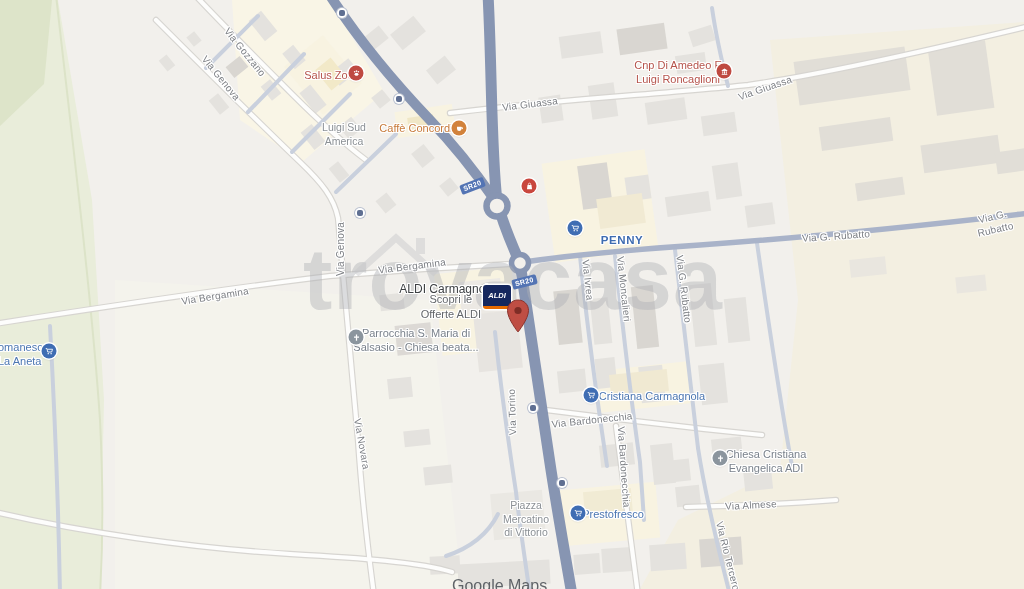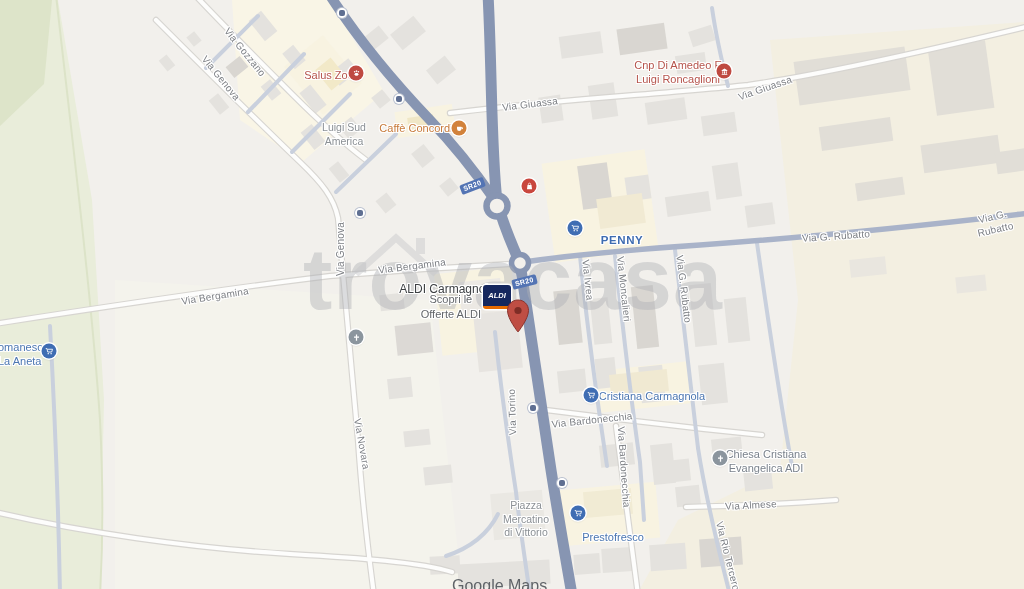--- a/index.html
+++ b/index.html
@@ -226,24 +226,26 @@
   <div class="lbl pz" style="left:344px;top:135px;transform:translate(-50%,-50%);">Luigi Sud
 America</div>
   <div class="lbl org" style="left:419px;top:128px;transform:translate(-50%,-50%);">Caffè Concordia</div>
   <div class="lbl red" style="left:678px;top:72px;transform:translate(-50%,-50%);">Cnp Di Amedeo E
 Luigi Roncaglioni</div>
   <div class="lbl penny" style="left:622px;top:240px;transform:translate(-50%,-50%);">PENNY</div>
   <div class="lbl aldi" style="left:447px;top:290px;transform:translate(-50%,-50%);">ALDI Carmagnola</div>
   <div class="lbl ad" style="left:481px;top:307px;transform:translate(-100%,-50%);">Scopri le
 Offerte ALDI</div>
   <div class="logo-aldi">ALDI</div>
+  <div class="lbl gry" style="left:416px;top:340px;transform:translate(-50%,-50%);">Parrocchia S. Maria di
+Salsasio - Chiesa beata...</div>
   <div class="lbl blu" style="left:652px;top:396px;transform:translate(-50%,-50%);">Cristiana Carmagnola</div>
   <div class="lbl gry" style="left:766px;top:461px;transform:translate(-50%,-50%);">Chiesa Cristiana
 Evangelica ADI</div>
-  <div class="lbl blu" style="left:613px;top:514px;transform:translate(-50%,-50%);margin-top:23px;">Prestofresco</div>
+  <div class="lbl blu" style="left:613px;top:514px;transform:translate(-50%,-50%);">Prestofresco</div>
   <div class="lbl blu" style="left:-2px;top:354px;transform:translate(0,-50%);text-align:left;">omanesc,
 La Aneta</div>
   <div class="lbl pz" style="left:526px;top:519px;transform:translate(-50%,-50%);">Piazza
 Mercatino
 di Vittorio</div>
 
   <div class="poi-ic" style="left:356px;top:73px;background:#bf4a41;">
     <svg width="10" height="10" viewBox="0 0 16 16">
         <g fill="#fff">
           <circle cx="5" cy="5.2" r="1.3"></circle>

